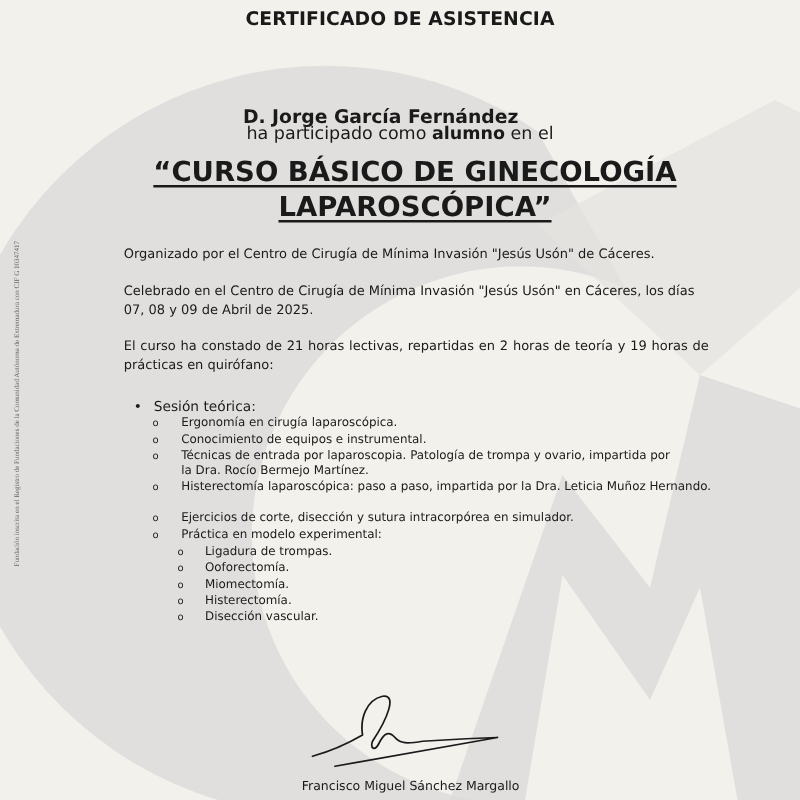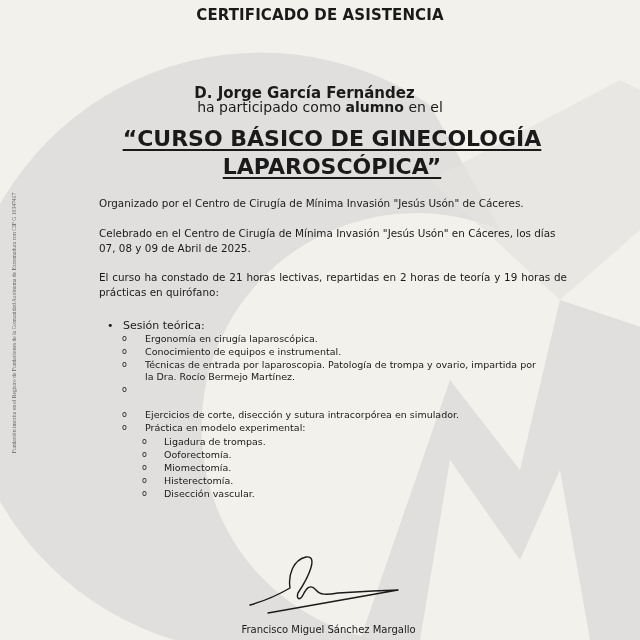--- a/index.html
+++ b/index.html
@@ -56,21 +56,21 @@
 
   <div class="p p1">Organizado por el Centro de Cirugía de Mínima Invasión "Jesús Usón" de Cáceres.</div>
   <div class="p p2">Celebrado en el Centro de Cirugía de Mínima Invasión "Jesús Usón" en Cáceres, los días 07, 08 y 09 de Abril de 2025.</div>
   <div class="p p3">El curso ha constado de 21 horas lectivas, repartidas en 2 horas de teoría y 19 horas de prácticas en quirófano:</div>
 
   <div class="list l1">
     <div class="lh">Sesión teórica:</div>
     <div class="sub"><span class="b">o</span><span>Ergonomía en cirugía laparoscópica.</span></div>
     <div class="sub"><span class="b">o</span><span>Conocimiento de equipos e instrumental.</span></div>
     <div class="sub" style="width:400px"><span class="b">o</span><span>Técnicas de entrada por laparoscopia. Patología de trompa y ovario, impartida por la Dra. Rocío Bermejo Martínez.</span></div>
-    <div class="sub"><span class="b">o</span></div>
+    <div class="sub"><span class="b">o</span><span>Histerectomía laparoscópica: paso a paso, impartida por la Dra. Leticia Muñoz Hernando.</span></div>
   </div>
 
   <div class="list l2">
     <div class="sub"><span class="b">o</span><span>Ejercicios de corte, disección y sutura intracorpórea en simulador.</span></div>
     <div class="sub"><span class="b">o</span><span>Práctica en modelo experimental:</span></div>
     <div class="sub2"><span class="b">o</span><span>Ligadura de trompas.</span></div>
     <div class="sub2"><span class="b">o</span><span>Ooforectomía.</span></div>
     <div class="sub2"><span class="b">o</span><span>Miomectomía.</span></div>
     <div class="sub2"><span class="b">o</span><span>Histerectomía.</span></div>
     <div class="sub2"><span class="b">o</span><span>Disección vascular.</span></div>

